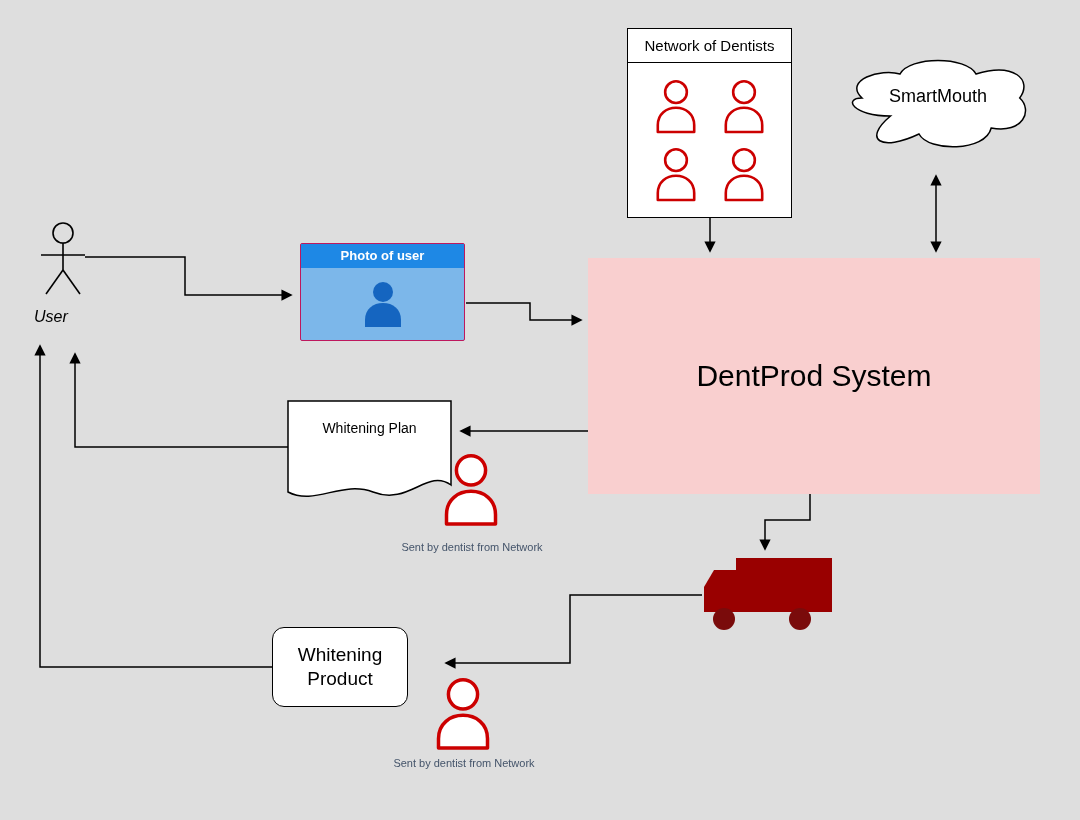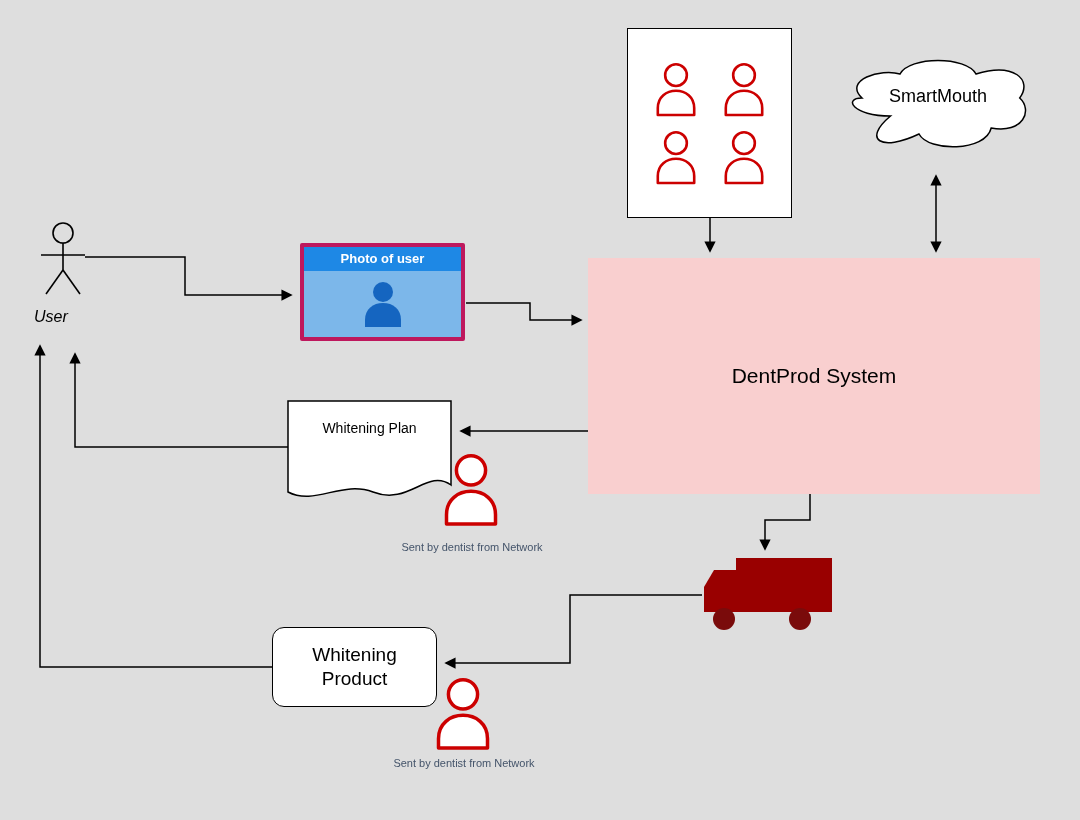--- a/index.html
+++ b/index.html
@@ -11,33 +11,33 @@
   svg{display:block;}
   
   .connectors{position:absolute;left:0;top:0;z-index:1;pointer-events:none;}
   .connectors polyline, .connectors line{fill:none;stroke:#000;stroke-width:1.5;}
   .node{z-index:2;}
   
   .user-label{left:34px;top:308px;font-size:16px;color:#000;z-index:2;font-style:italic;}
   
   .photo-box{
     left:300px;top:243px;width:165px;height:98px;
-    border:4px solid #be185d;background:#7cb7ea;border-radius:2px;
+    border:1px solid #be185d;background:#7cb7ea;border-radius:2px;
     box-sizing:border-box;display:flex;flex-direction:column;
   }
   .photo-header{
     background:#1e88e5;color:#fff;font-weight:bold;font-size:13px;
     height:24px;line-height:24px;text-align:center;flex:0 0 auto;
   }
   .photo-body{flex:1;display:flex;align-items:center;justify-content:center;}
   
   .dentprod{
     left:588px;top:258px;width:452px;height:236px;background:#f9cfcf;
     display:flex;align-items:center;justify-content:center;
-    font-size:21px;color:#000;
+    font-size:30px;color:#000;
   }
   
   .network-box{
     left:627px;top:28px;width:165px;height:190px;background:#fff;
     border:1px solid #000;box-sizing:border-box;display:flex;flex-direction:column;
   }
   .network-title{
     height:33px;line-height:33px;text-align:center;font-size:15px;
     border-bottom:1px solid #000;flex:0 0 auto;color:#000;
   }
@@ -52,21 +52,21 @@
     font-size:18px;color:#000;
   }
   
   .plan{left:287px;top:400px;width:165px;height:110px;}
   .plan-label{
     position:absolute;left:0;top:20px;width:100%;text-align:center;
     font-size:14px;color:#000;
   }
   
   .product{
-    left:272px;top:627px;width:165px;height:80px;background:#fff;
+    left:272px;top:627px;width:136px;height:80px;background:#fff;
     border:1.5px solid #000;border-radius:12px;box-sizing:border-box;
     display:flex;align-items:center;justify-content:center;text-align:center;
   }
   .product-label{font-size:19px;line-height:1.25;width:110px;color:#000;}
   
   .note{
     width:160px;text-align:center;font-size:11px;line-height:1.35;
     color:#44546a;z-index:2;
   }
   .note-plan{left:392px;top:540px;}
@@ -126,20 +126,21 @@
         <path d="M6,46 v-7 c0,-11 8,-17 18,-17 s18,6 18,17 v7 z" fill="#1565c0"></path>
       </svg>
     </div>
   </div>
 
   <div class="abs node dentprod">
     <span>DentProd System</span>
   </div>
 
   <div class="abs node network-box">
+    <div class="network-title">Network of Dentists</div>
     <div class="network-grid">
       <svg width="52" height="58">
           <use href="#redperson"></use>
         </svg>
       <svg width="52" height="58">
           <use href="#redperson"></use>
         </svg>
       <svg width="52" height="58">
           <use href="#redperson"></use>
         </svg>

